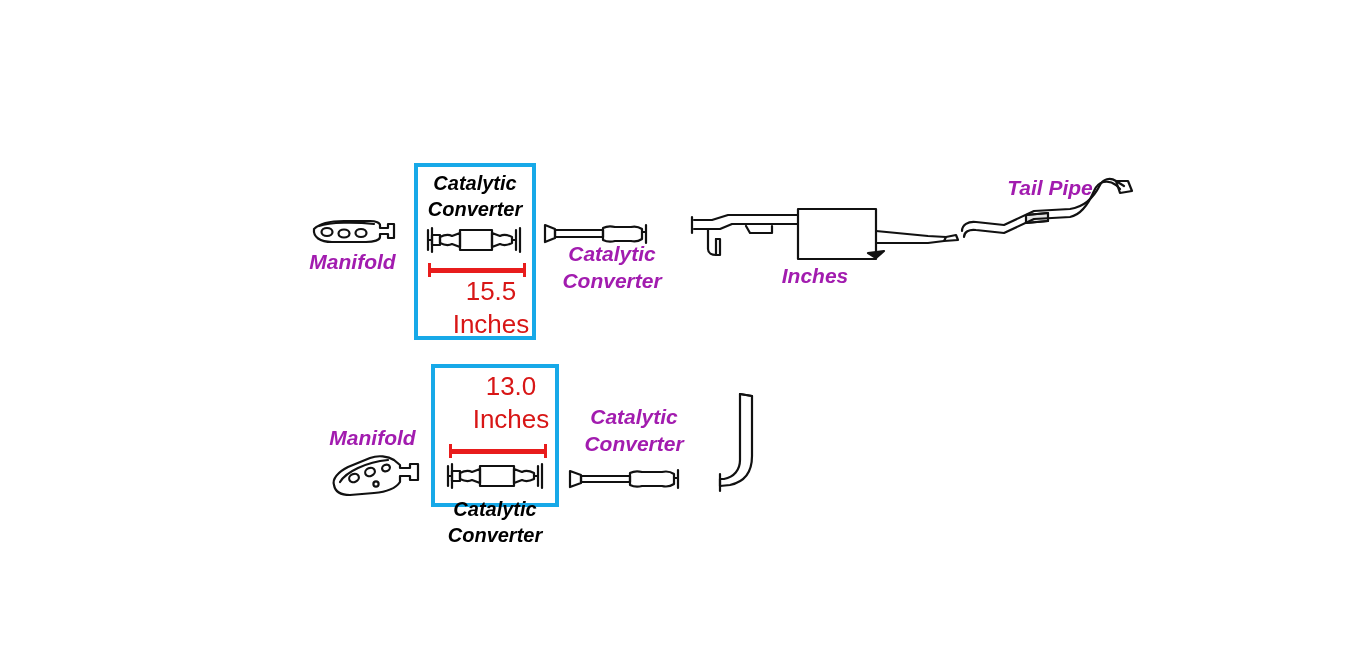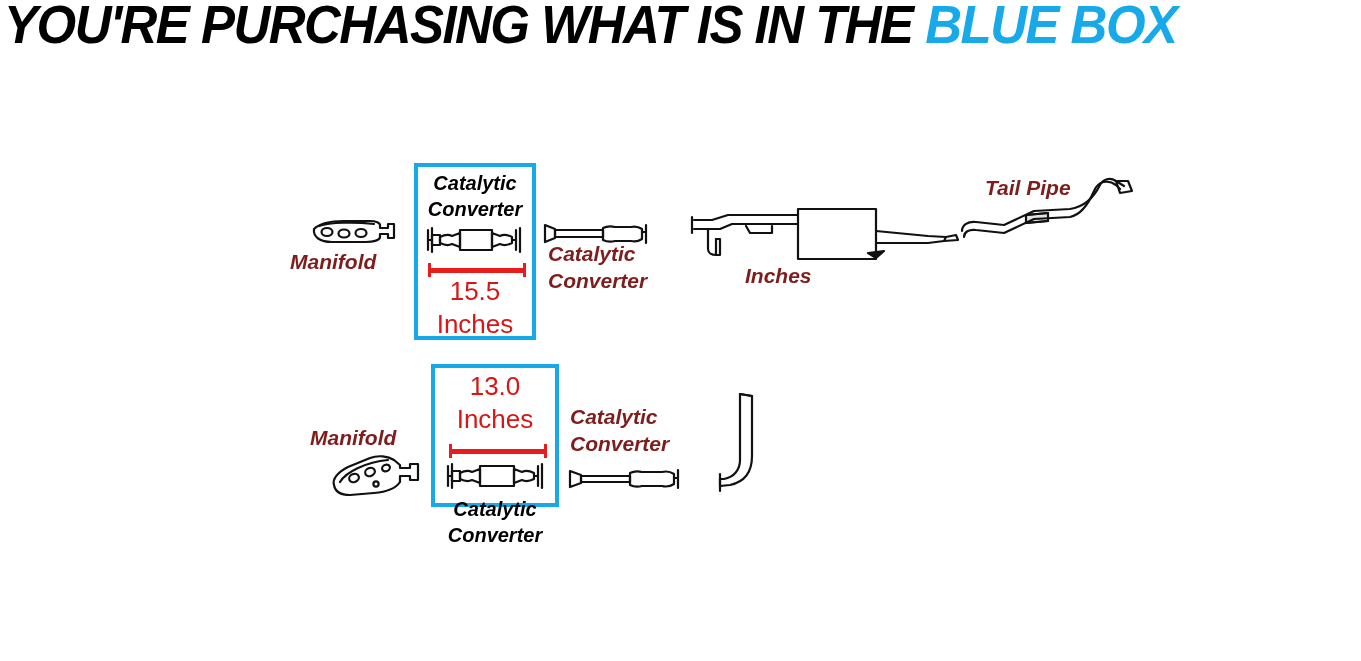--- a/index.html
+++ b/index.html
@@ -45,25 +45,25 @@
   .banner-blue  { color: #17A9E8; }
 
   
   .abs { position: absolute; }
 
   .part-label {
     position: absolute;
     font-family: "Liberation Sans", sans-serif;
     font-weight: bold;
     font-style: italic;
-    color: #7f1d1d;
+    color: #a21caf;
     font-size: 21px;
     line-height: 27px;
     white-space: pre-line;
-    text-align: left;
+    text-align: center;
   }
 
   
   .blue-box {
     position: absolute;
     border: 4px solid #17A9E8;
     background: transparent;
     box-sizing: border-box;
   }
 
@@ -84,20 +84,21 @@
     position: absolute;
     width: 100%;
     text-align: center;
     font-family: "Liberation Sans", sans-serif;
     font-weight: normal;
     font-style: normal;
     font-size: 26px;
     line-height: 33px;
     color: #D81616;
     white-space: pre-line;
+    margin-left: 16px;
   }
 
   
   .measure-bar {
     position: absolute;
     height: 14px;
   }
   .measure-bar .bar {
     position: absolute;
     left: 3px;
@@ -116,23 +117,20 @@
   .measure-bar .cap.left  { left: 0; }
   .measure-bar .cap.right { right: 0; }
 
   svg { display: block; overflow: visible; }
 </style>
 </head>
 <body>
 
 <div id="page">
 
-  <div id="banner">
-    <span class="banner-text"><span class="banner-black">YOU'RE PURCHASING WHAT IS IN THE </span><span class="banner-blue">BLUE BOX</span></span>
-  </div>
 
   <div class="abs" style="left:310px; top:216px;">
     <svg width="90" height="34" viewBox="0 0 90 34">
       <g fill="none" stroke="#111" stroke-width="2.2" stroke-linejoin="round" stroke-linecap="round">
         <path d="M4 13 C10 7, 22 5, 34 5 L60 5 C66 5, 70 7, 70 9 L70 12 L78 12 L78 8 L84 8 L84 22 L78 22 L78 18 L70 18 L70 21 C70 24, 64 26, 56 26 L22 26 C10 26, 3 21, 4 13 Z"></path>
         <ellipse cx="17" cy="16" rx="5.5" ry="4"></ellipse>
         <ellipse cx="34" cy="17.5" rx="5.5" ry="4"></ellipse>
         <ellipse cx="51" cy="17" rx="5.5" ry="4"></ellipse>
         <path d="M9 10 C20 6, 46 6, 64 8"></path>
       </g>

